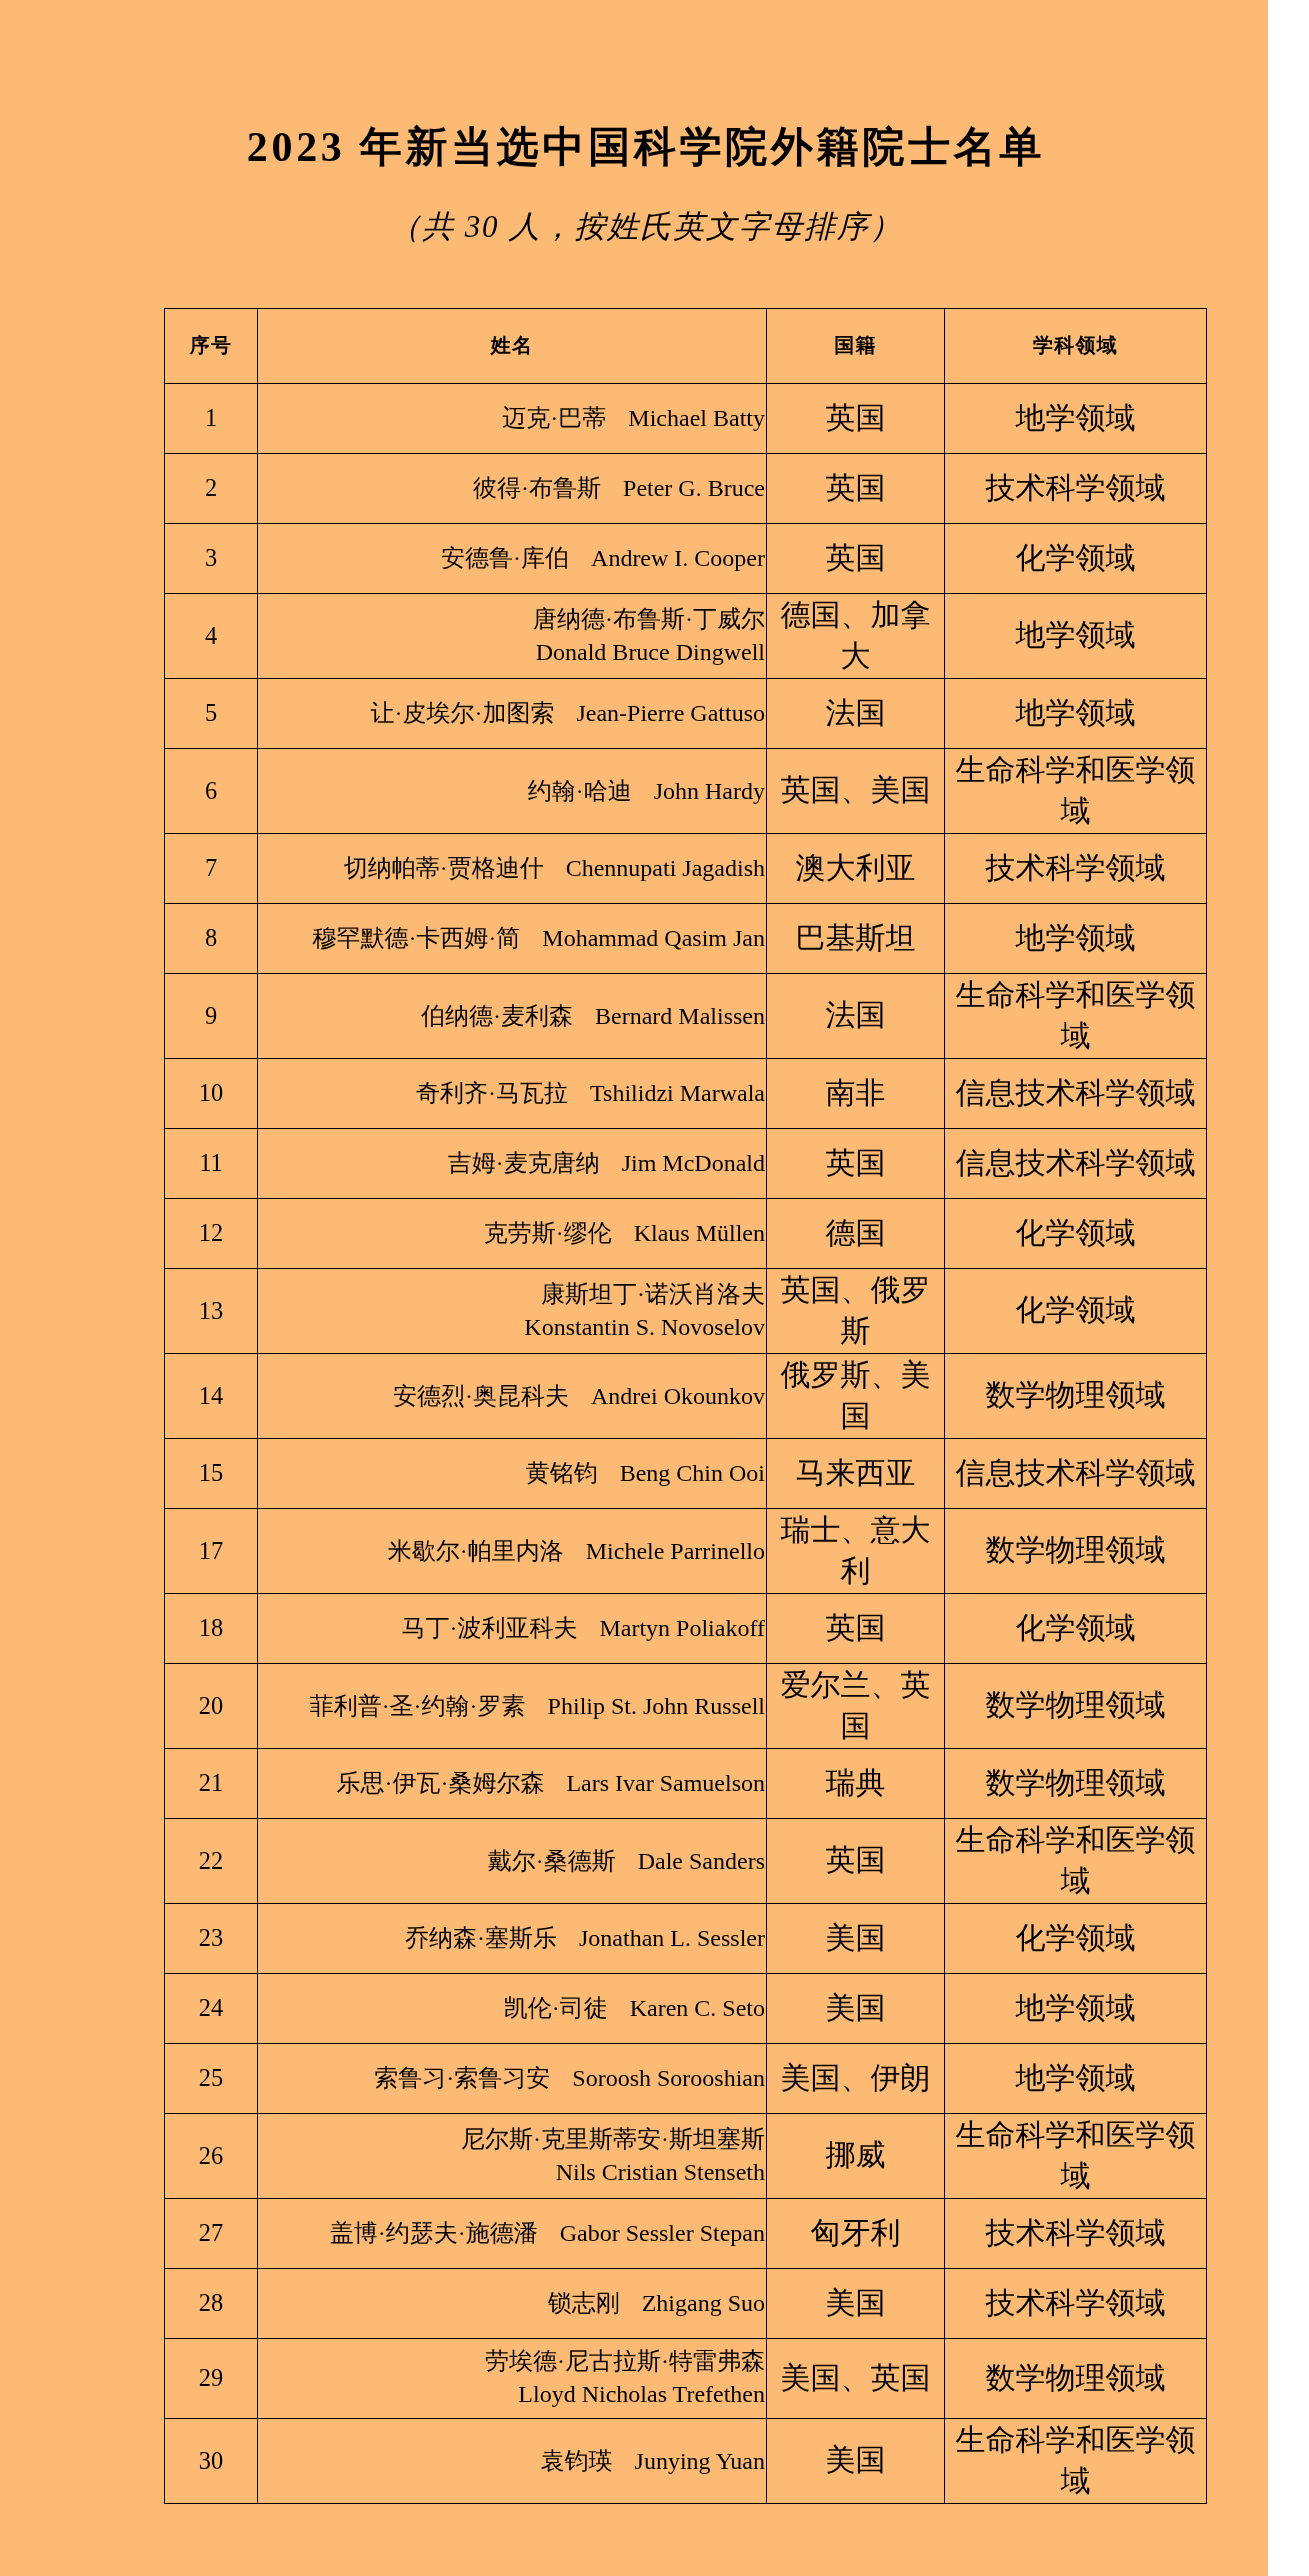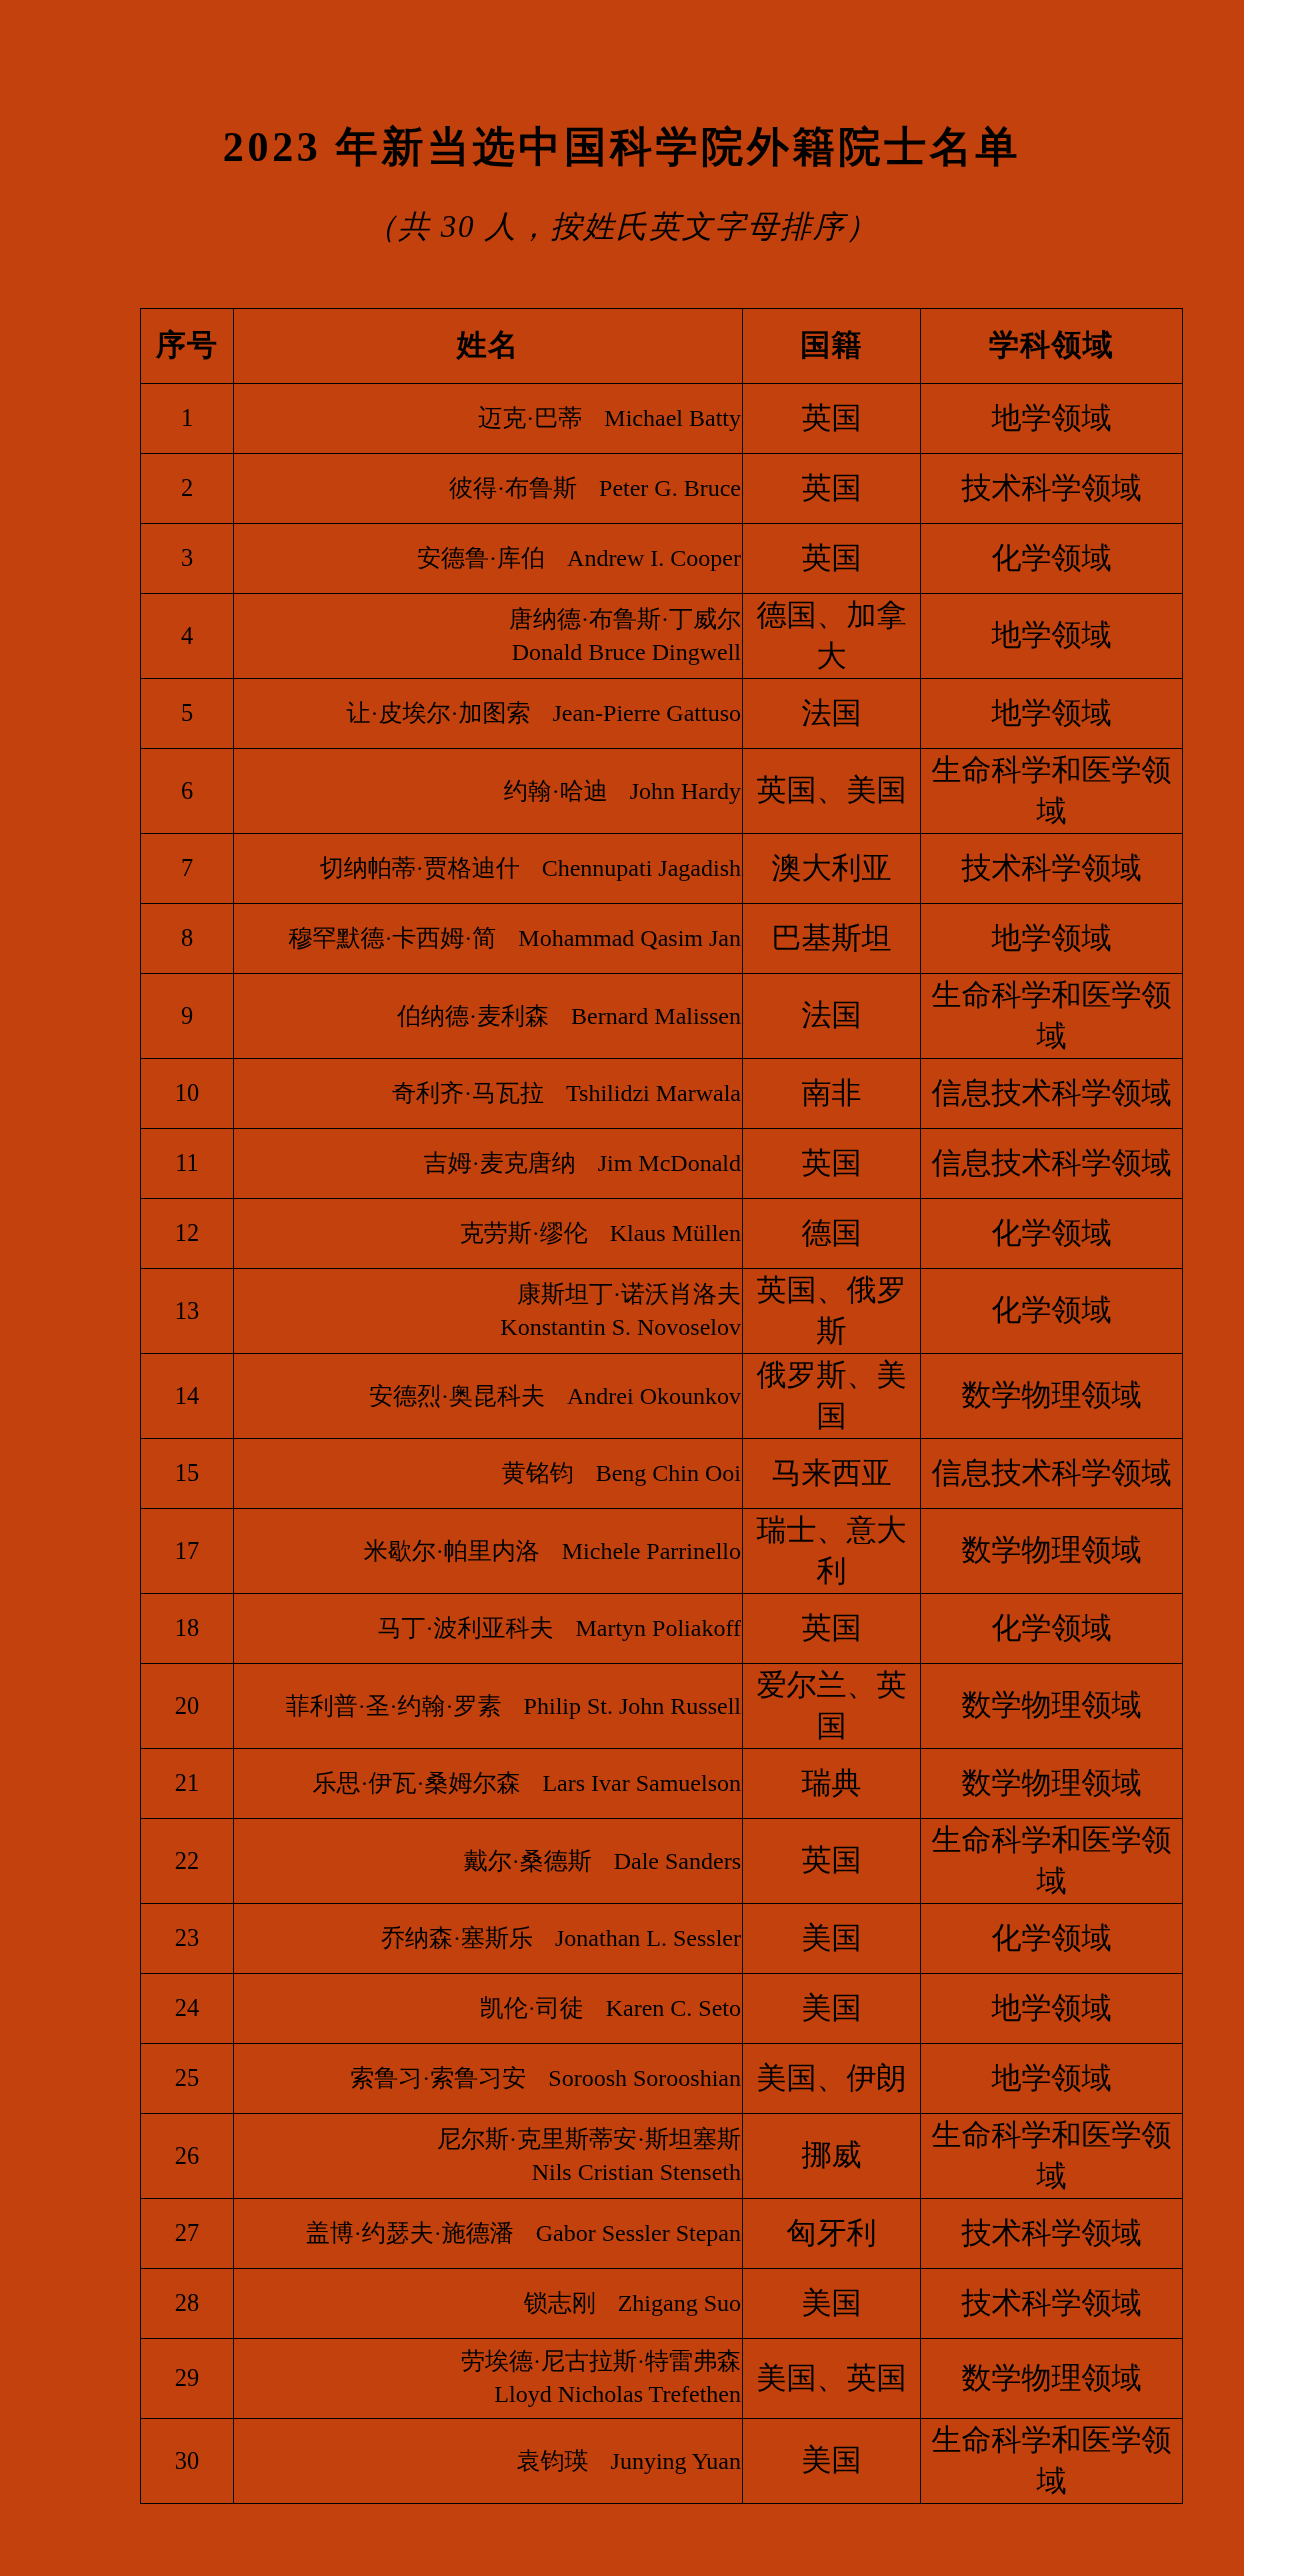--- a/index.html
+++ b/index.html
@@ -6,22 +6,23 @@
     margin: 0;
     padding: 0;
     background: #ffffff;
     color: #000000;
     font-family: "Liberation Serif", "DejaVu Serif", serif;
   }
   .page {
     position: relative;
     width: 1244px;
     height: 2576px;
-    background: #c2410c;
+    background: #fdba74;
     overflow: hidden;
+    padding-left: 24px;
   }
   .doc-title {
     margin: 0;
     padding-top: 122px;
     text-align: center;
     font-size: 42px;
     line-height: 1.2;
     font-weight: 700;
     letter-spacing: 3.7px;
     font-family: "Liberation Serif", "DejaVu Serif", serif;
@@ -47,21 +48,21 @@
     border-right: 1.2px solid #000;
     border-top: 1.8px solid #000;
     border-bottom: 1.8px solid #000;
     vertical-align: middle;
     overflow: hidden;
   }
   .roster thead tr { height: 75px; }
   .roster tbody tr { height: 70px; }
   .roster tbody tr.two-line { height: 80px; }
   .roster th {
-    font-size: 30px;
+    font-size: 20px;
     font-weight: 700;
     text-align: center;
     letter-spacing: 1.2px;
   }
   td.c-no {
     text-align: center;
     font-size: 24.4px;
   }
   td.c-name {
     text-align: right;

